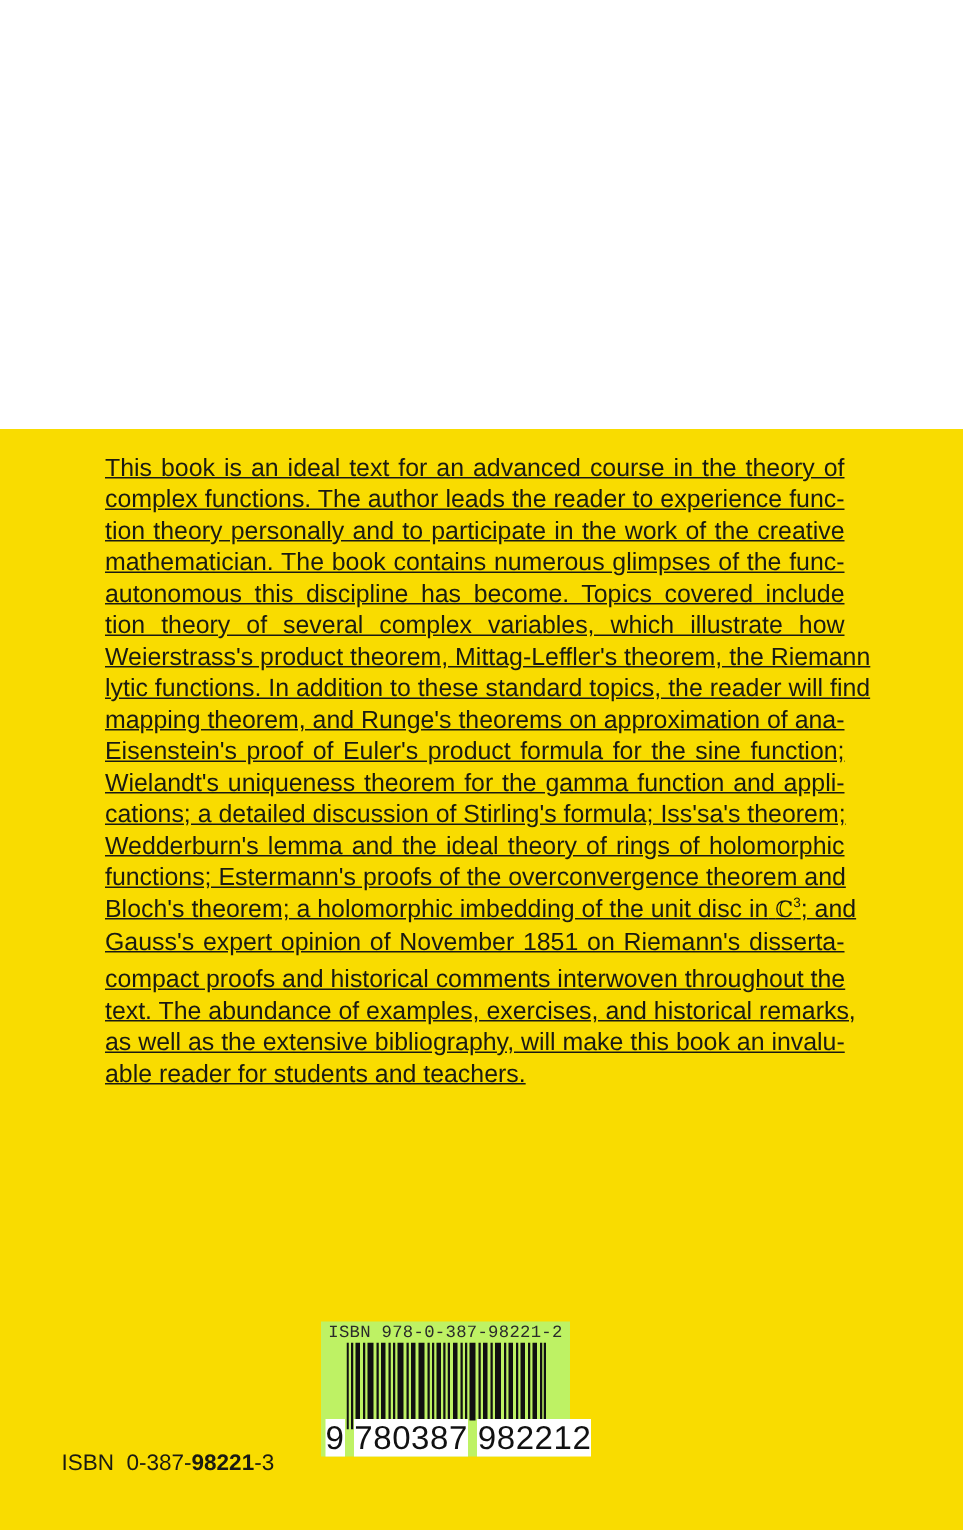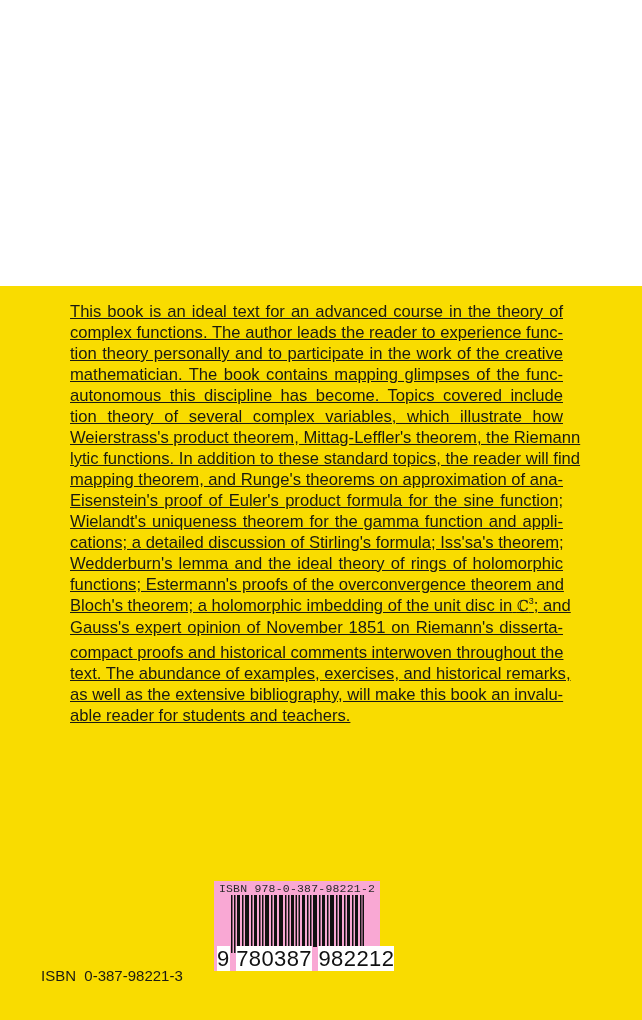--- a/index.html
+++ b/index.html
@@ -19,51 +19,51 @@
   }
   .para { margin: 0; }
   .para + .para { margin-top: 4px; }
   .line { display: block; white-space: nowrap; }
   .line.j { text-align: justify; text-align-last: justify; }
   .blackboard { font-family: "DejaVu Serif", serif; font-size: 15px; }
   sup { font-size: 9px; line-height: 0; }
 
   .barcode-box {
     position: absolute; left: 214px; top: 881px; width: 166px; height: 90px;
-    background: #f9a8d4;
+    background: #bef264;
   }
   .barcode-top {
     position: absolute; left: 0; top: 1px; width: 166px; text-align: center;
     font-family: "Liberation Mono", monospace; font-size: 11.5px; color: #2a2a2a;
     letter-spacing: 0.2px;
   }
   .bars { position: absolute; left: 17px; top: 14px; width: 133px; height: 58px; }
   .barcode-bottom {
     position: absolute; left: 3px; top: 67px; font-size: 22px; color: #111;
     letter-spacing: 0.4px; line-height: 22px; background: transparent;
   }
   .barcode-bottom span { background: #fff; }
   .isbn-label {
     position: absolute; left: 41px; top: 967px; font-size: 15px; color: #1a1a12;
   }
-  .isbn-label b { font-weight: normal; }
+  .isbn-label b { font-weight: bold; }
 </style>
 </head>
 <body>
 
 <div class="top-blank"></div>
 
 <div class="cover-panel"></div>
 
 <div class="blurb">
   <p class="para">
     <span class="line j">This book is an ideal text for an advanced course in the theory of</span>
     <span class="line j">complex functions. The author leads the reader to experience func-</span>
     <span class="line j">tion theory personally and to participate in the work of the creative</span>
-    <span class="line j">mathematician. The book contains mapping glimpses of the func-</span>
+    <span class="line j">mathematician. The book contains numerous glimpses of the func-</span>
     <span class="line j">autonomous this discipline has become. Topics covered include</span>
     <span class="line j">tion theory of several complex variables, which illustrate how</span>
     <span class="line j">Weierstrass's product theorem, Mittag-Leffler's theorem, the Riemann</span>
     <span class="line j">lytic functions. In addition to these standard topics, the reader will find</span>
     <span class="line j">mapping theorem, and Runge's theorems on approximation of ana-</span>
     <span class="line j">Eisenstein's proof of Euler's product formula for the sine function;</span>
     <span class="line j">Wielandt's uniqueness theorem for the gamma function and appli-</span>
     <span class="line j">cations; a detailed discussion of Stirling's formula; Iss'sa's theorem;</span>
     <span class="line j">Wedderburn's lemma and the ideal theory of rings of holomorphic</span>
     <span class="line j">functions; Estermann's proofs of the overconvergence theorem and</span>

